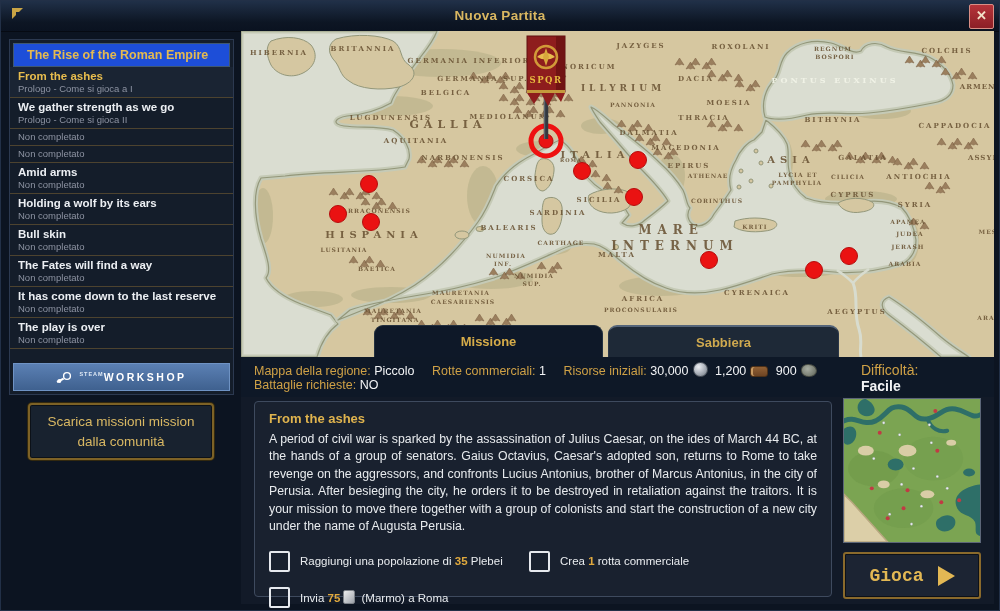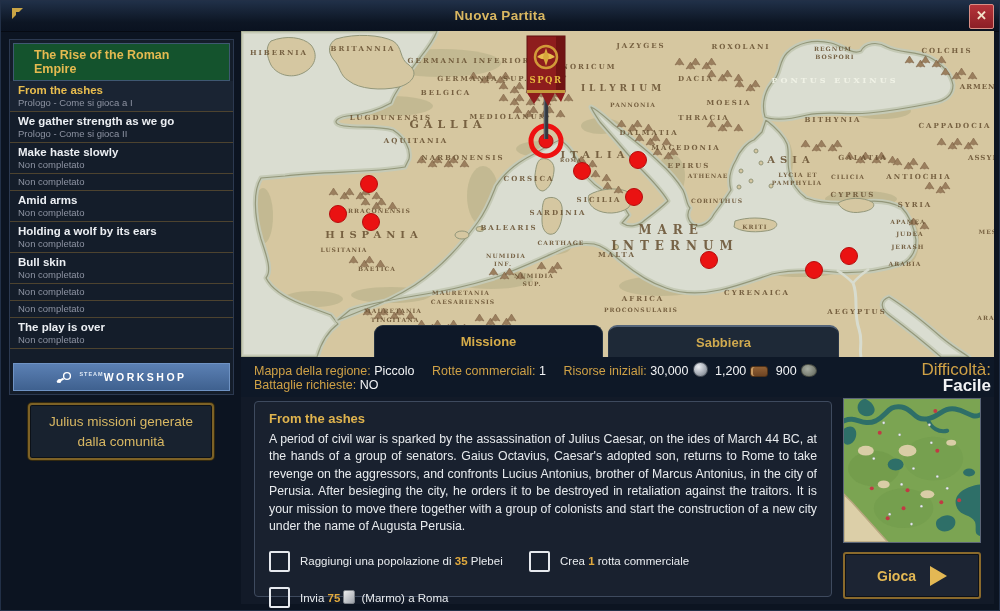--- a/index.html
+++ b/index.html
@@ -11,21 +11,21 @@
   .titlebar .title{position:absolute;left:0;right:0;top:7px;text-align:center;
     color:#d9b761;font-size:13.5px;font-weight:bold;letter-spacing:.3px;}
   .corner-orn{position:absolute;left:9px;top:5px;}
   .closebtn{position:absolute;right:5px;top:3px;width:23px;height:23px;
     background:linear-gradient(#b5343a,#8c1f26);border:1px solid #d98e85;border-radius:2px;
     color:#f3e2c9;font-size:13px;font-weight:bold;text-align:center;line-height:22px;cursor:pointer;}
 
   
   .sidebar{position:absolute;left:8px;top:38px;width:225px;height:356px;
     background:#141d2a;border:1px solid #2c3950;box-sizing:border-box;display:flex;flex-direction:column;overflow:hidden;}
-  .campaign{margin:3px 3px 0 3px;padding:4px 20px;background:#14532d;border:1px solid #3f5872;
+  .campaign{margin:3px 3px 0 3px;padding:4px 13px;background:#1d4ed8;border:1px solid #3f5872;
     color:#e5ba50;font-size:12.5px;font-weight:bold;}
   .mission{padding:2px 8px 3px 8px;border-bottom:1px solid #4d432f;cursor:pointer;}
   .mission .m-title{color:#eceff3;font-size:11.5px;font-weight:bold;line-height:14px;}
   .mission .m-sub{color:#8d93a2;font-size:9.5px;line-height:11px;}
   .mission.sel{background:#1a2433;}
   .mission.sel .m-title{color:#e8bd4e;}
   .workshopbtn{margin:4px 3px 3px 3px;height:26px;flex:none;display:flex;align-items:center;justify-content:center;gap:6px;
     background:linear-gradient(#5b80b4,#3f618f);border:1px solid #6f93c4;cursor:pointer;margin-top:auto;}
   .workshopbtn .wtxt{display:flex;flex-direction:row;line-height:1;}
   .workshopbtn .brand{color:#dfe9f5;font-size:5.5px;font-weight:bold;letter-spacing:1px;}
@@ -56,21 +56,21 @@
   
   .infobar{position:absolute;left:240px;top:356px;width:753px;height:40px;background:#0e1827;}
   .iline{position:absolute;left:13px;white-space:nowrap;font-size:12.5px;}
   .iline.l1{top:5px;} .iline.l2{top:21px;}
   .ilab{color:#cfa146;} .ival{color:#f2f3f5;font-weight:normal;}
   .igap{display:inline-block;width:14px;}
   .ricon{display:inline-block;vertical-align:-2px;margin:0 4px 0 4px;}
   .ricon.coin{width:13px;height:13px;border-radius:50%;background:radial-gradient(circle at 35% 30%,#eceef2,#a7adb6 55%,#6c737d);border:1px solid #4f565f;}
   .ricon.wood{width:16px;height:9px;border-radius:3px;background:linear-gradient(#916034,#6e4423);box-shadow:inset 2px 0 0 #c79a62;border:1px solid #4e3118;}
   .ricon.stone{width:14px;height:11px;border-radius:45% 55% 50% 50%;background:radial-gradient(circle at 40% 35%,#a8ada2,#7d8277 60%,#5f645a);border:1px solid #4a4e45;}
-  .diffbox{position:absolute;left:620px;top:5px;width:130px;text-align:right;font-size:17px;line-height:16px;}
+  .diffbox{position:absolute;left:620px;top:5px;width:130px;text-align:left;font-size:14px;line-height:16px;}
   .diffbox .dl{color:#cfa146;} .diffbox .dv{color:#f2f3f5;font-weight:bold;}
 
   
   .content{position:absolute;left:240px;top:396px;width:753px;height:207px;background:#121a28;}
   .descpanel{position:absolute;left:13px;top:4px;width:578px;height:196px;box-sizing:border-box;
     background:#19212f;border:1px solid #3e4a5e;border-radius:4px;padding:9px 14px;}
   .descpanel .dtitle{color:#e0b44e;font-size:13px;font-weight:bold;margin-bottom:5px;}
   .descpanel .dtext{color:#e8ebee;font-size:12.3px;line-height:1.42;text-align:justify;}
   .objrow{display:flex;margin-top:15px;}
   .obj{display:flex;align-items:center;font-size:11.5px;color:#e9ecef;}
@@ -78,21 +78,21 @@
   .checkbox{width:17px;height:17px;border:2px solid #e6e9ee;border-radius:2px;margin-right:10px;flex:none;background:transparent;cursor:pointer;}
   .gold{color:#e0a93e;font-weight:bold;}
   .marble{display:inline-block;width:10px;height:12px;margin:0 3px;vertical-align:-2px;border-radius:2px;
     background:linear-gradient(135deg,#eceded,#b6bac0 70%,#989da4);border:1px solid #7d8289;}
 
   .minimap{position:absolute;left:602px;top:1px;width:138px;height:145px;box-sizing:border-box;border:1px solid #5c6678;background:#7ba452;}
   .minimap svg{display:block;width:100%;height:100%;}
   .playbtn{position:absolute;left:602px;top:155px;width:138px;height:47px;box-sizing:border-box;
     background:#1c2433;border:2px solid #8a6a2c;border-radius:3px;box-shadow:inset 0 0 0 1px #0d1118;
     display:flex;align-items:center;justify-content:center;gap:14px;cursor:pointer;}
-  .playbtn .ptxt{color:#e3b854;font-size:14px;font-weight:bold;}
+  .playbtn .ptxt{color:#e3b854;font-size:18px;font-weight:bold;font-family:Liberation Mono, monospace;}
 </style>
 </head>
 <body>
 
 <div id="app">
 
   <div class="titlebar">
     <svg class="corner-orn" width="15" height="15">
       <path d="M2,13 L2,2 L13,2 L9,6 L6,6 L6,9 Z" fill="#c9a445"></path>
     </svg>
@@ -104,62 +104,63 @@
     <div class="campaign">The Rise of the Roman Empire</div>
     <div class="mission sel">
       <div class="m-title">From the ashes</div>
       <div class="m-sub">Prologo - Come si gioca a I</div>
     </div>
     <div class="mission">
       <div class="m-title">We gather strength as we go</div>
       <div class="m-sub">Prologo - Come si gioca II</div>
     </div>
     <div class="mission">
-      <div class="m-title">Make haste slowly</div>
       <div class="m-sub">Non completato</div>
     </div>
     <div class="mission">
       <div class="m-sub">Non completato</div>
     </div>
     <div class="mission">
       <div class="m-title">Amid arms</div>
       <div class="m-sub">Non completato</div>
     </div>
     <div class="mission">
       <div class="m-title">Holding a wolf by its ears</div>
       <div class="m-sub">Non completato</div>
     </div>
     <div class="mission">
       <div class="m-title">Bull skin</div>
       <div class="m-sub">Non completato</div>
     </div>
     <div class="mission">
-      <div class="m-sub">Non completato</div>
-    </div>
-    <div class="mission">
+      <div class="m-title">The Fates will find a way</div>
+      <div class="m-sub">Non completato</div>
+    </div>
+    <div class="mission">
+      <div class="m-title">It has come down to the last reserve</div>
       <div class="m-sub">Non completato</div>
     </div>
     <div class="mission">
       <div class="m-title">The play is over</div>
       <div class="m-sub">Non completato</div>
     </div>
     <div class="workshopbtn">
       <svg width="17" height="13">
         <circle cx="11" cy="5" r="3.4" fill="none" stroke="#fff" stroke-width="1.4"></circle>
         <path d="M1,11 L7.6,7.6" stroke="#fff" stroke-width="2"></path>
         <circle cx="3.4" cy="10" r="2" fill="#fff"></circle>
       </svg>
       <span class="wtxt">
         <span class="brand">STEAM</span>
         <span class="wlabel">WORKSHOP</span>
       </span>
     </div>
   </div>
 
-  <div class="communitybtn">Julius missioni generate dalla comunità</div>
+  <div class="communitybtn">Scarica missioni mission dalla comunità</div>
 
   <div class="map">
     <svg id="mapsvg" viewBox="0 0 753 326" preserveAspectRatio="none">
       <defs>
         <path id="atlP" d="M0,0 L196,0 C190,16 178,26 168,42 C160,54 152,64 150,72 C136,80 118,84 106,85 C94,87 90,93 103,95 C118,97 138,95 152,99 C164,107 170,118 168,128 L164,136 C130,142 86,140 44,145 L20,147 C12,160 13,184 20,208 C26,226 31,240 25,247 C31,259 45,267 60,273 L90,284 L97,293 C86,301 80,312 76,326 L0,326 Z"></path>
         <path id="medP" d="M97,289 L122,279 C142,272 160,263 174,254 C198,238 221,213 237,191 C247,177 251,165 255,155 C263,142 277,131 293,123 C303,117 313,111 319,109 C329,115 335,126 341,139 C349,151 359,159 369,163 C377,167 383,175 388,184 L381,192 C388,197 398,195 404,189 C412,183 420,177 427,170 C421,160 409,147 397,135 C385,121 371,105 359,91 C355,85 351,79 350,76 C357,79 365,87 373,94 C389,106 405,118 419,132 C429,141 437,151 442,159 C446,167 445,173 449,177 C445,183 447,191 453,194 C461,197 469,191 473,183 C479,175 485,167 490,159 C487,149 489,139 495,129 C499,119 507,111 513,109 L521,101 L525,89 C535,97 543,105 546,113 C549,123 545,133 549,143 C551,153 557,161 565,167 C581,173 601,173 621,171 C637,169 651,171 661,177 C669,185 673,197 675,209 C675,219 671,227 663,232 C641,239 616,243 593,241 C571,239 549,239 531,243 C513,249 497,255 479,259 C461,263 441,263 425,257 C407,251 393,241 381,231 C371,223 363,215 353,213 C337,211 327,215 315,221 C297,229 275,239 253,247 C227,255 199,261 173,265 C149,269 125,273 109,279 Z"></path>
         <path id="blkP" d="M524,86 C520,72 524,58 534,48 C540,40 538,30 546,22 C556,12 572,8 590,12 C604,16 612,24 620,20 C624,12 636,10 646,16 C658,22 674,20 688,26 C700,32 710,42 712,54 C712,64 704,70 692,72 C672,76 650,80 628,82 C606,84 584,80 566,84 C550,88 534,90 524,86 Z"></path>
         <path id="redP" d="M648,266 C664,276 684,292 700,306 C712,316 722,322 728,326 L700,326 C684,312 664,296 648,284 C640,278 638,270 648,266 Z"></path>
         <g id="mtn">
             <path d="M0,7 L4.5,0 L9,7 Q6.5,5.5 4.5,7 Q2.5,5.5 0,7 Z" fill="#9b7f5e" stroke="#7a5f42" stroke-width="0.5"></path>

